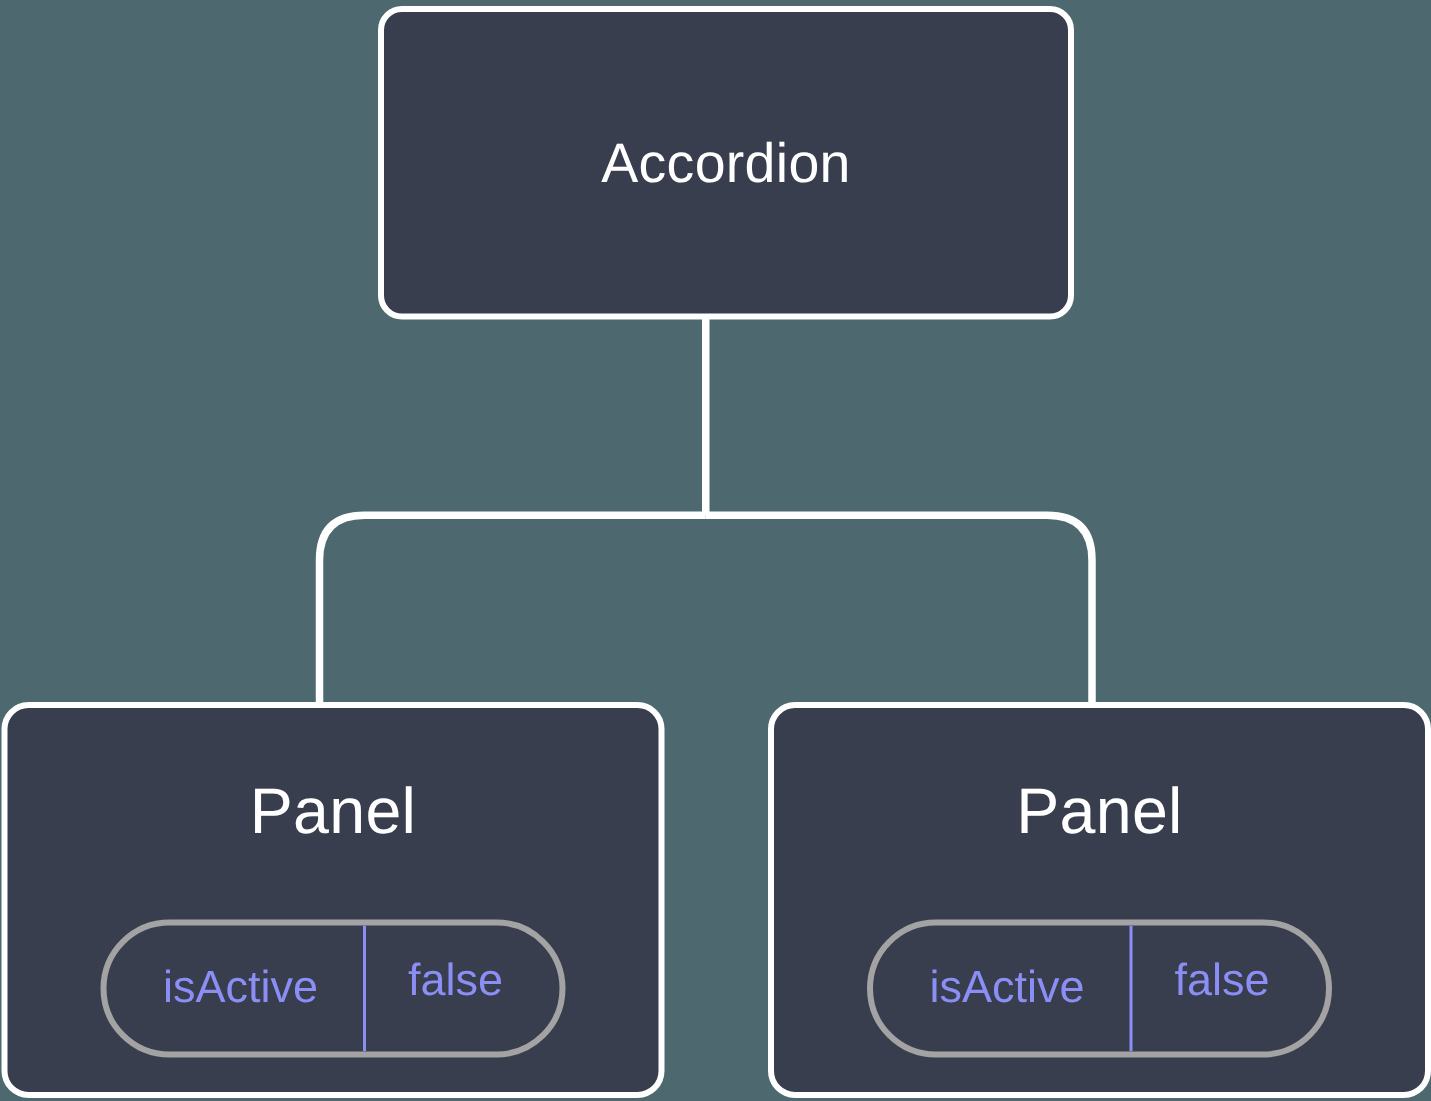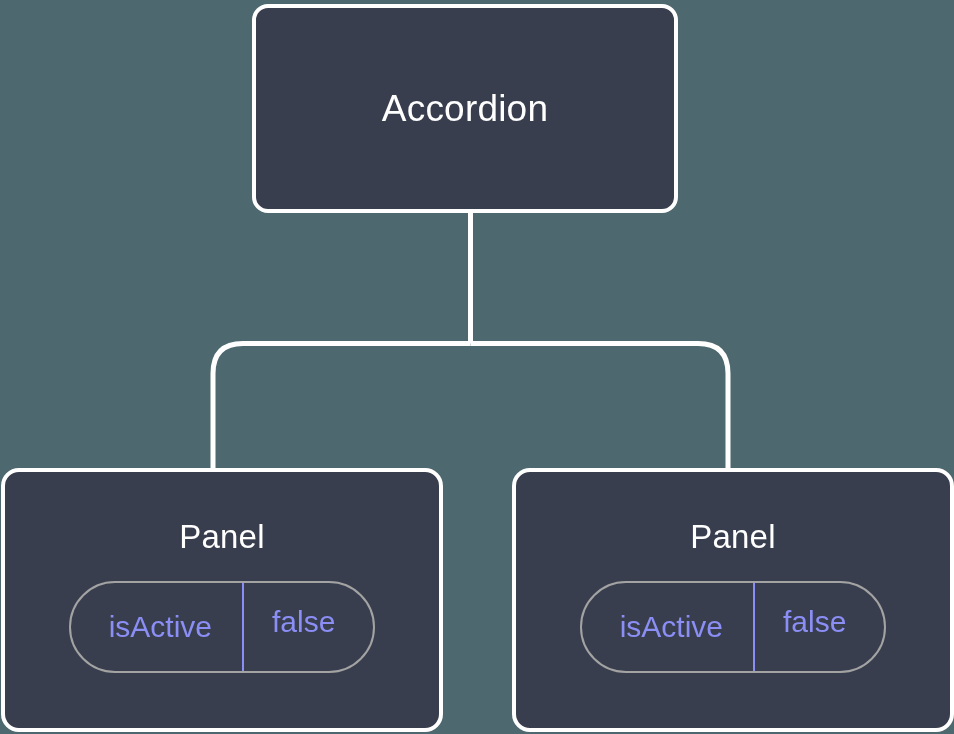--- a/index.html
+++ b/index.html
@@ -39,21 +39,21 @@
     border: 4px solid #ffffff;
     border-radius: 16px;
     display: flex;
     flex-direction: column;
     align-items: center;
   }
 
   .node-root {
     left: 252px;
     top: 4px;
-    width: 426px;
+    width: 464px;
     height: 209px;
     justify-content: center;
   }
 
   .node-title-root {
     color: #ffffff;
     font-size: 37px;
     font-weight: 400;
     letter-spacing: 0.2px;
     line-height: 1;
@@ -65,33 +65,33 @@
     height: 264px;
     border-radius: 18px;
     padding-top: 48px;
   }
 
   .node-panel-left  { left: 1px; }
   .node-panel-right { left: 512px; }
 
   .node-title-panel {
     color: #ffffff;
-    font-size: 33px;
+    font-size: 43px;
     font-weight: 400;
     letter-spacing: 0.2px;
     line-height: 1;
-    margin-bottom: 28px;
+    margin-bottom: 50px;
   }
 
   
   .state-pill {
     display: flex;
     align-items: stretch;
     height: 92px;
-    border: 2px solid #a3a3a3;
+    border: 4px solid #a3a3a3;
     border-radius: 46px;
     box-sizing: border-box;
     overflow: hidden;
   }
 
   .pill-key, .pill-val {
     display: flex;
     align-items: center;
     justify-content: center;
     color: #8b8ef5;

